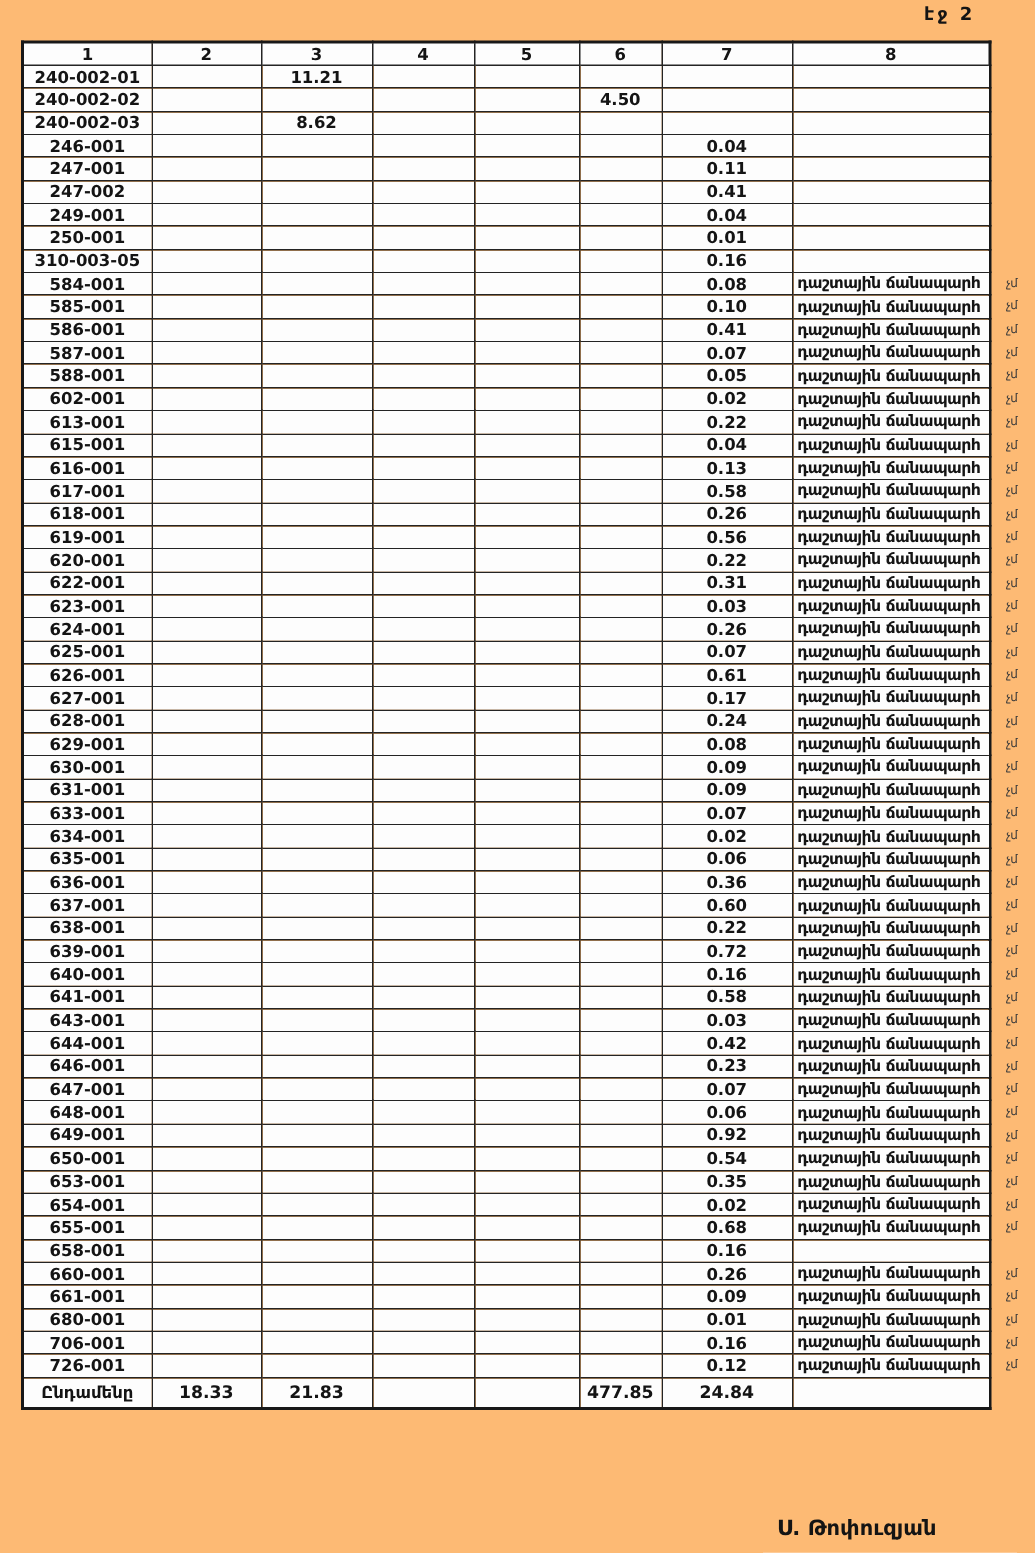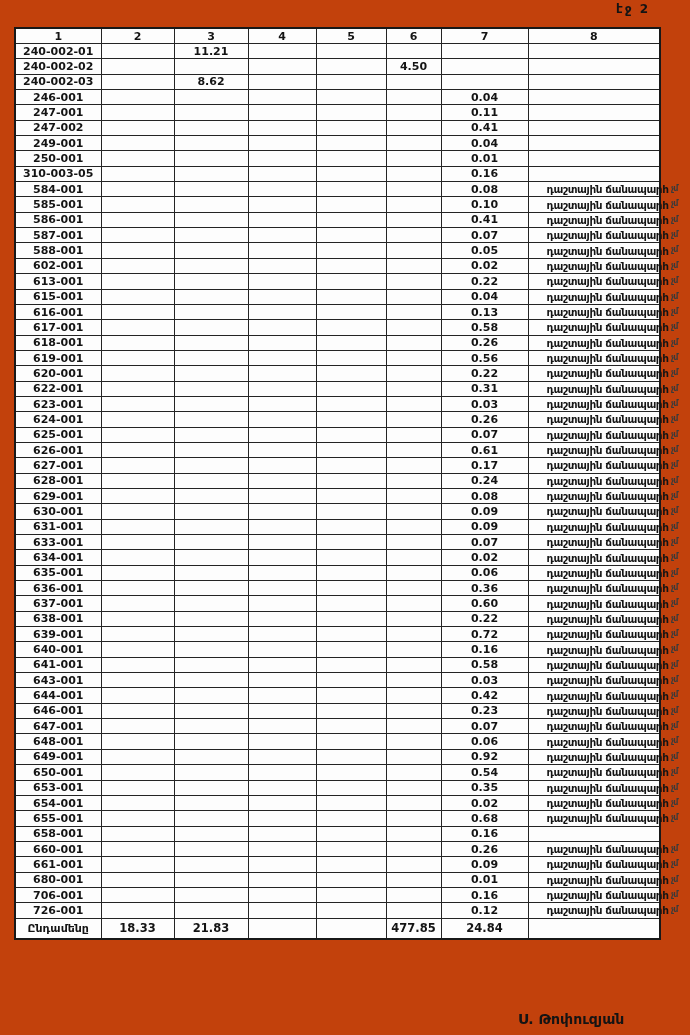--- a/index.html
+++ b/index.html
@@ -3,21 +3,21 @@
 <meta charset="utf-8">
 <style>
   html,body{margin:0;padding:0;}
   body{
     width:690px;height:1035px;
     background:#ffffff;
     font-family:"DejaVu Sans",sans-serif;
     color:#141414;
     -webkit-font-smoothing:antialiased;
   }
-  .page{position:relative;width:690px;height:1035px;background:#c2410c;overflow:hidden;}
+  .page{position:relative;width:690px;height:1035px;background:#fdba74;overflow:hidden;}
   .page-label{
     position:absolute;top:2px;left:616px;
     font-size:12px;font-weight:700;letter-spacing:2px;white-space:nowrap;
   }
   table.t{
     position:absolute;top:27px;left:14px;width:645px;
     border-collapse:collapse;table-layout:fixed;
     border:2px solid #181818;
   }
   table.t th{
@@ -28,27 +28,27 @@
   }
   table.t td{
     border:1px solid #242424;
     font-size:11px;font-weight:700;
     height:14.35px;padding:0;
     text-align:center;vertical-align:middle;
     white-space:nowrap;position:relative;
     background:#fdfdfd;
   }
   table.t td.c8{
-    text-align:left;padding-left:18px;
+    text-align:left;padding-left:3px;
     font-size:10.5px;letter-spacing:-0.4px;
     overflow:visible;
   }
   .mnote{
     position:absolute;right:-19px;top:2px;
-    font-size:8px;font-weight:700;color:#3a3a3a;
+    font-size:8px;font-weight:400;color:#3a3a3a;
     letter-spacing:-0.5px;
   }
   tr.total td{height:19px;font-size:11.5px;}
   tr.total td.c1{font-size:11px;}
   .footer-left{
     position:absolute;left:46px;top:988px;
     font-size:12px;font-weight:700;line-height:14.5px;white-space:nowrap;
   }
   .signature{
     position:absolute;left:518px;top:1011px;

